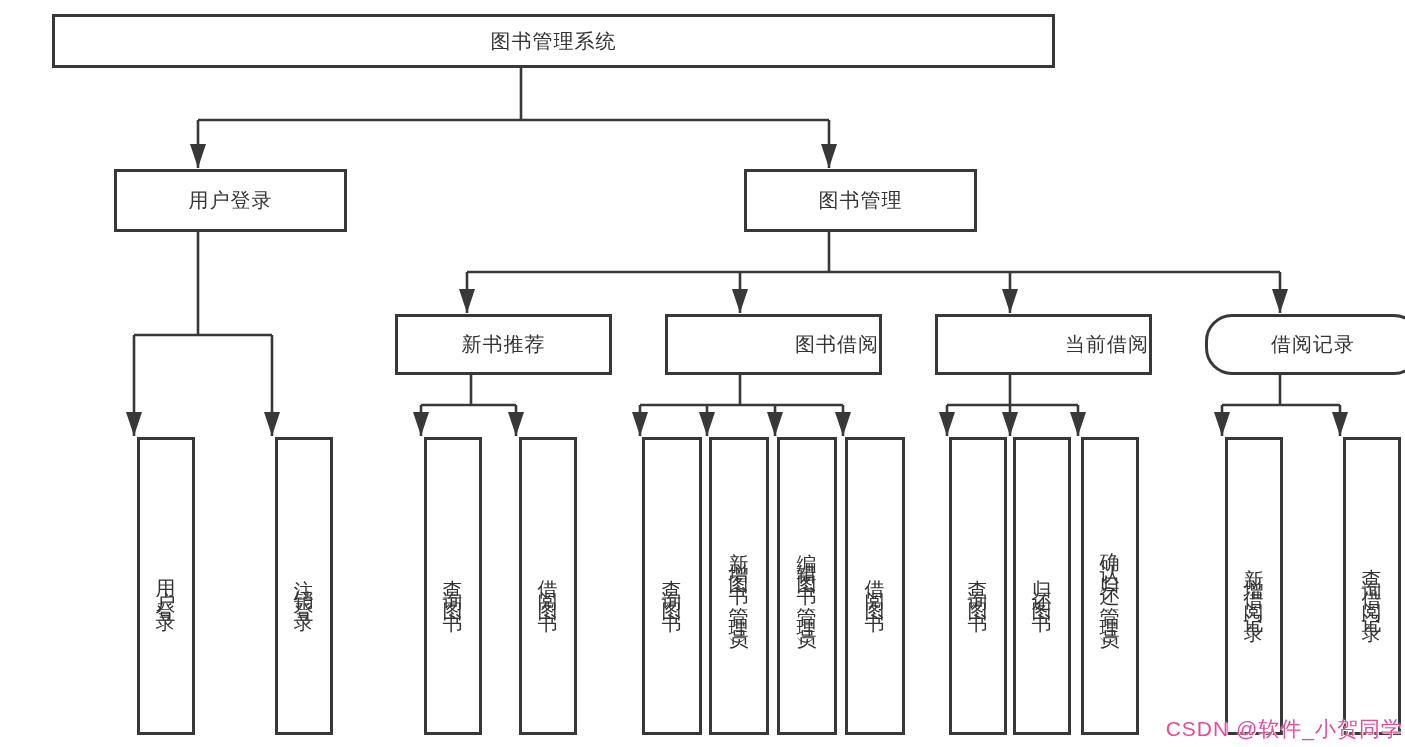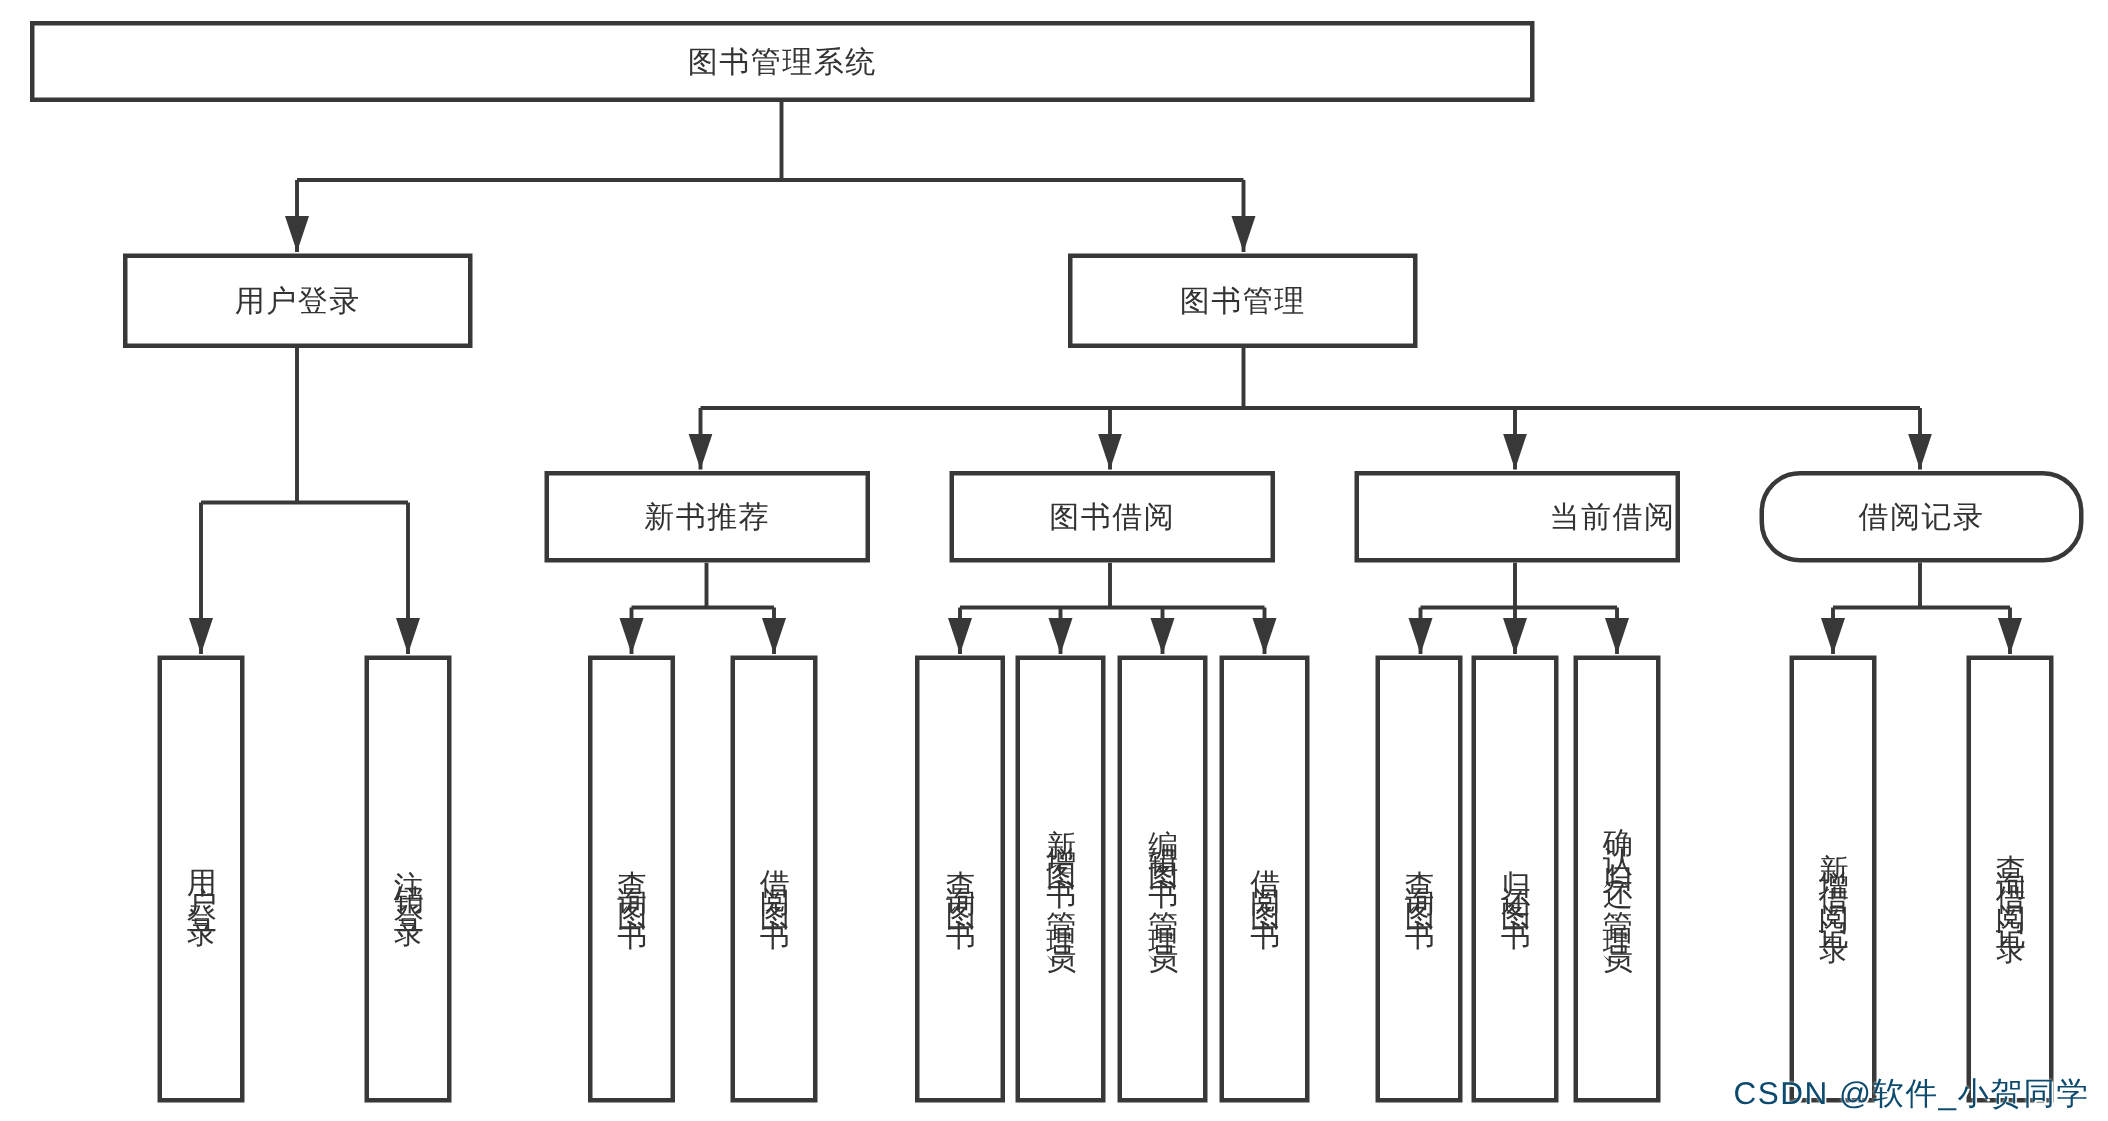--- a/index.html
+++ b/index.html
@@ -16,42 +16,43 @@
     position:absolute;
     box-sizing:border-box;
     border:3px solid #383838;
     background:#ffffff;
     display:flex;
     align-items:center;
     justify-content:center;
     z-index:1;
     font-size:20px;
     color:#333333;
+    margin-left:32px;
   }
   .box.h{letter-spacing:1px;}
   .leaf{
     top:437px;height:298px;width:58px;
   }
   .leaf span{
     writing-mode:vertical-rl;
     text-orientation:mixed;
     letter-spacing:11px;
     font-size:20px;
     line-height:1;
     white-space:nowrap;
   }
   .root{left:20px;top:14px;width:1003px;height:54px;}
   .l2{top:169px;height:63px;width:233px;}
   .l3{top:314px;height:61px;width:217px;}
   .watermark{
     position:absolute;
-    right:12px;bottom:4px;
+    right:2px;bottom:4px;
     z-index:3;
     font-size:21px;
-    color:#0c4a6e;
+    color:#ec4899;
     letter-spacing:1px;
     text-shadow:1px 1px 0 #ffffff,0 0 2px #ffffff;
     margin-left:44px;
   }
 </style>
 </head>
 <body>
 
 <div class="canvas">
 
@@ -105,21 +106,21 @@
   <div class="box h l2" style="left:82px;">
     <span>用户登录</span>
   </div>
   <div class="box h l2" style="left:712px;text-align:center;">
     <span>图书管理</span>
   </div>
 
   <div class="box h l3" style="left:363px;">
     <span>新书推荐</span>
   </div>
-  <div class="box h l3" style="left:633px;">
+  <div class="box h l3" style="left:633px;justify-content:flex-end;">
     <span>图书借阅</span>
   </div>
   <div class="box h l3" style="left:903px;justify-content:flex-end;">
     <span>当前借阅</span>
   </div>
   <div class="box h l3" style="left:1173px;width:216px;border-radius:27px;">
     <span>借阅记录</span>
   </div>
 
   <div class="box leaf" style="left:105px;">

